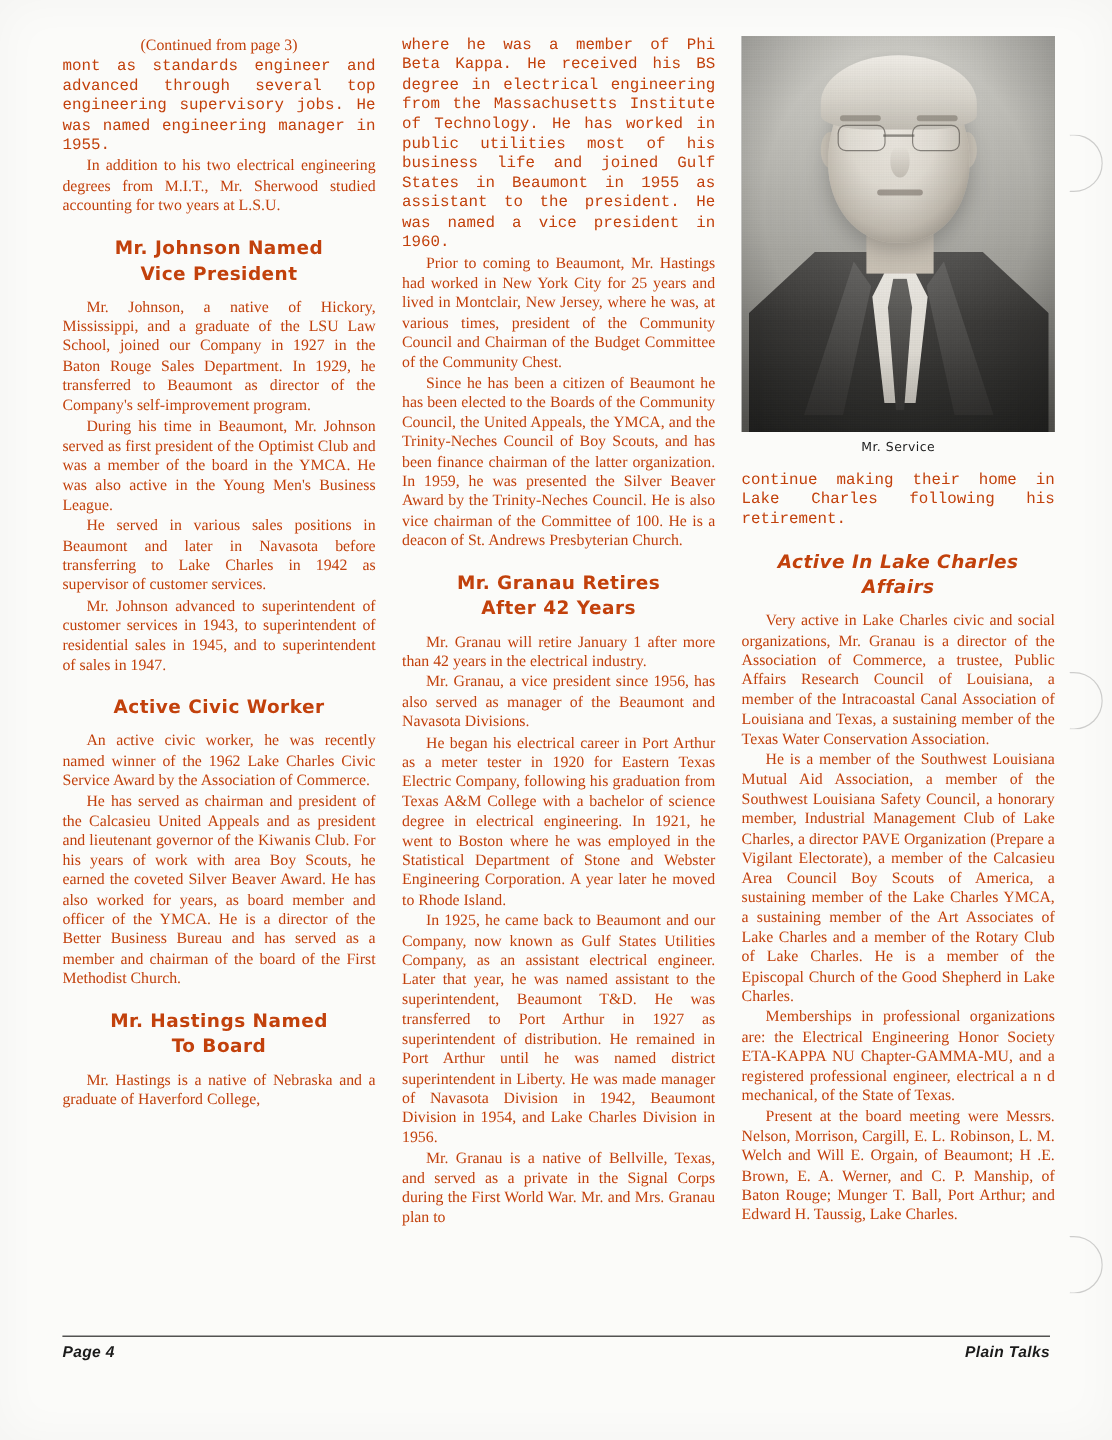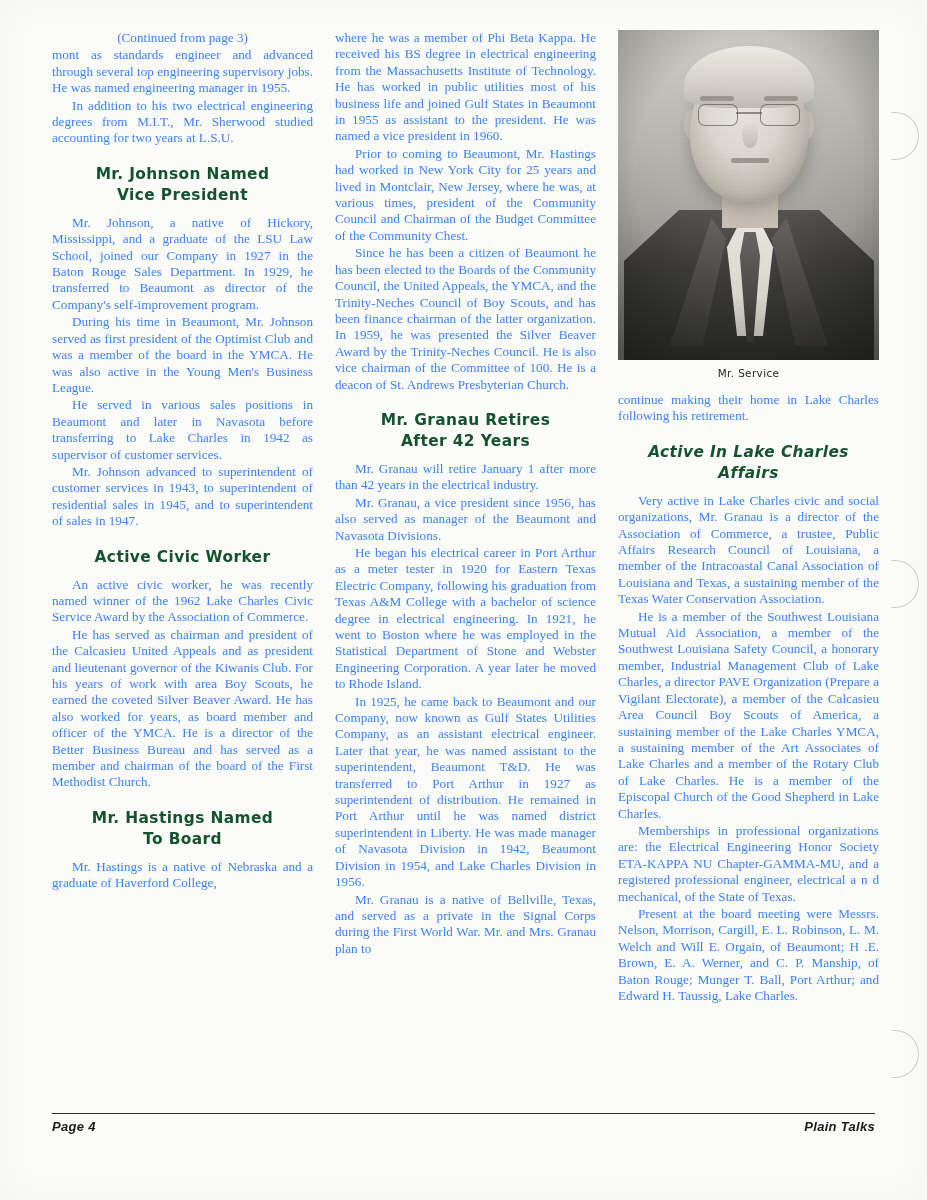--- a/index.html
+++ b/index.html
@@ -39,42 +39,42 @@
     width: 261px;
     position: relative;
   }
   p {
     margin: 0 0 0 0;
     font-size: 13.2px;
     line-height: 16.4px;
     text-align: justify;
     text-justify: inter-word;
     text-indent: 20px;
-    color: #3b82f6;
+    color: #c2410c;
     -webkit-hyphens: none;
     hyphens: none;
   }
-  p.noindent { text-indent: 0; }
+  p.noindent { text-indent: 0; font-family: Liberation Mono, monospace; }
   p + p { margin-top: 1px; }
   .center-note {
     text-align: center;
     text-indent: 0;
     font-size: 13.2px;
     line-height: 16.4px;
     margin-bottom: 1px;
   }
   h2.head {
     font-family: "DejaVu Sans", sans-serif;
     font-size: 15.4px;
     font-weight: 600;
     text-align: center;
     letter-spacing: 0.4px;
     margin: 17px 0 9px 0;
     line-height: 21px;
-    color: #14532d;
+    color: #c2410c;
   }
   h2.head.left {
     text-align: center;
     font-style: italic;
   }
   .photo-wrap {
     width: 261px;
     margin: 0 0 6px 0;
   }
   .photo {

